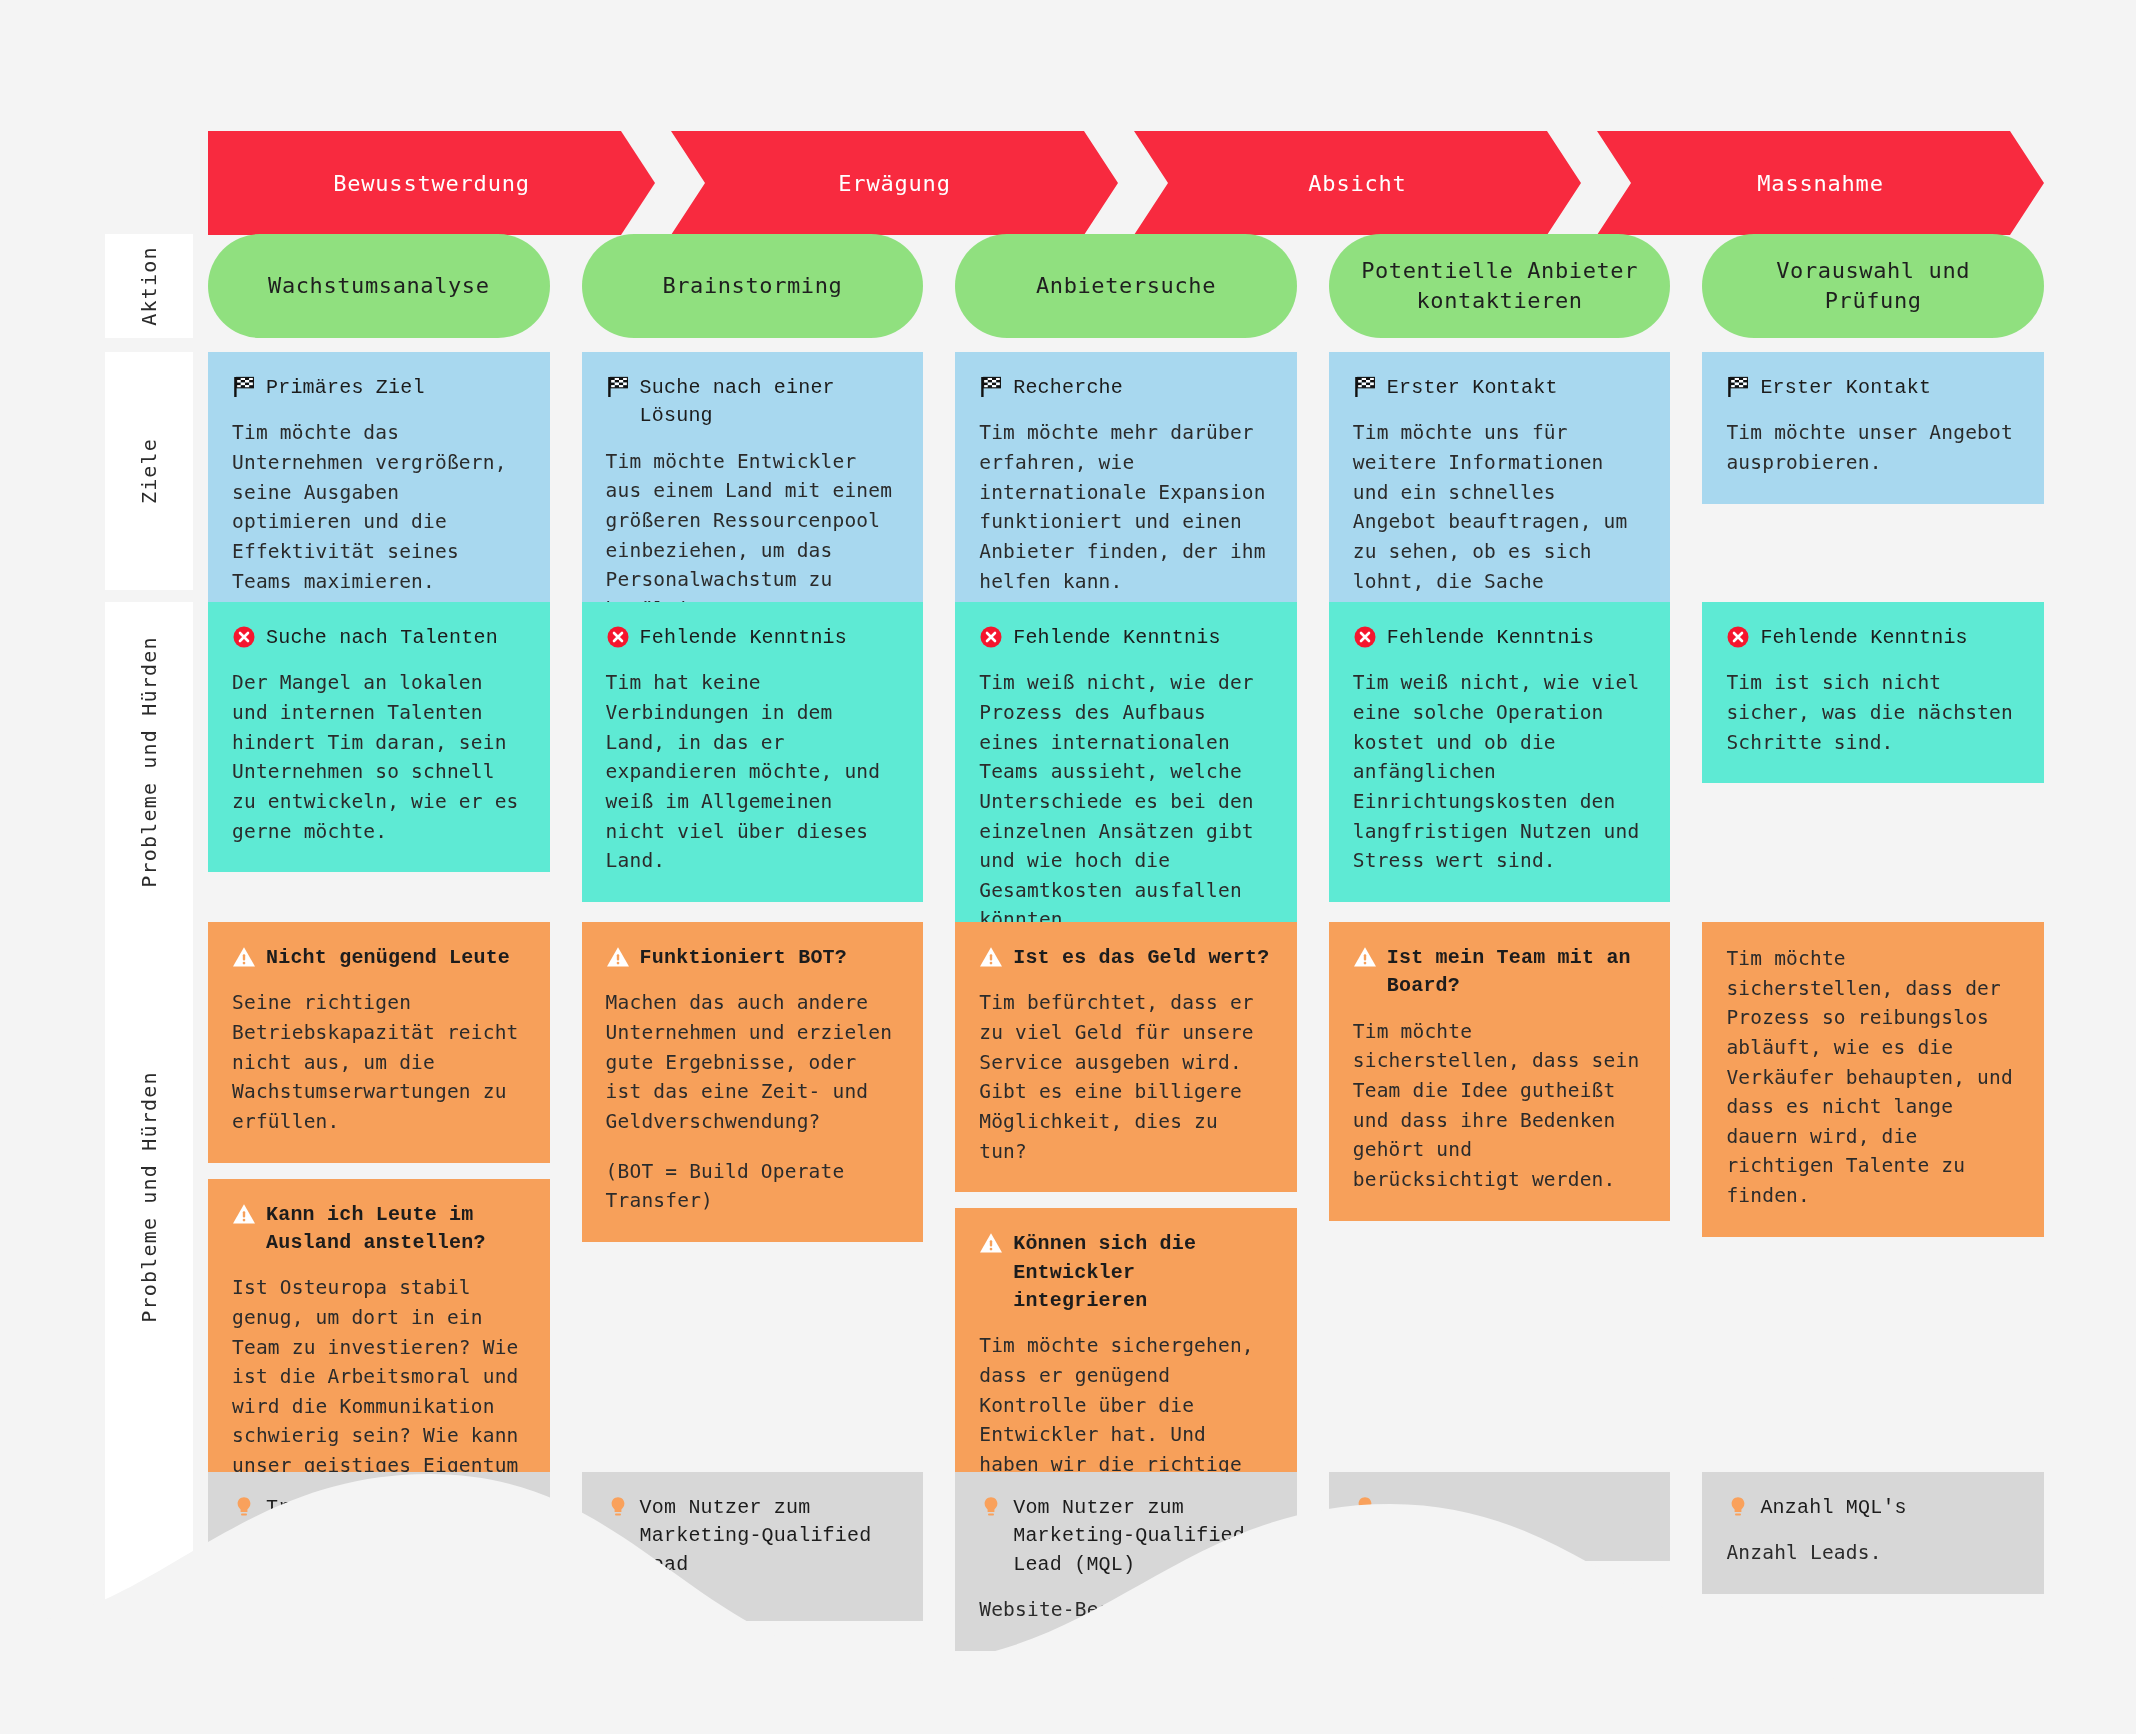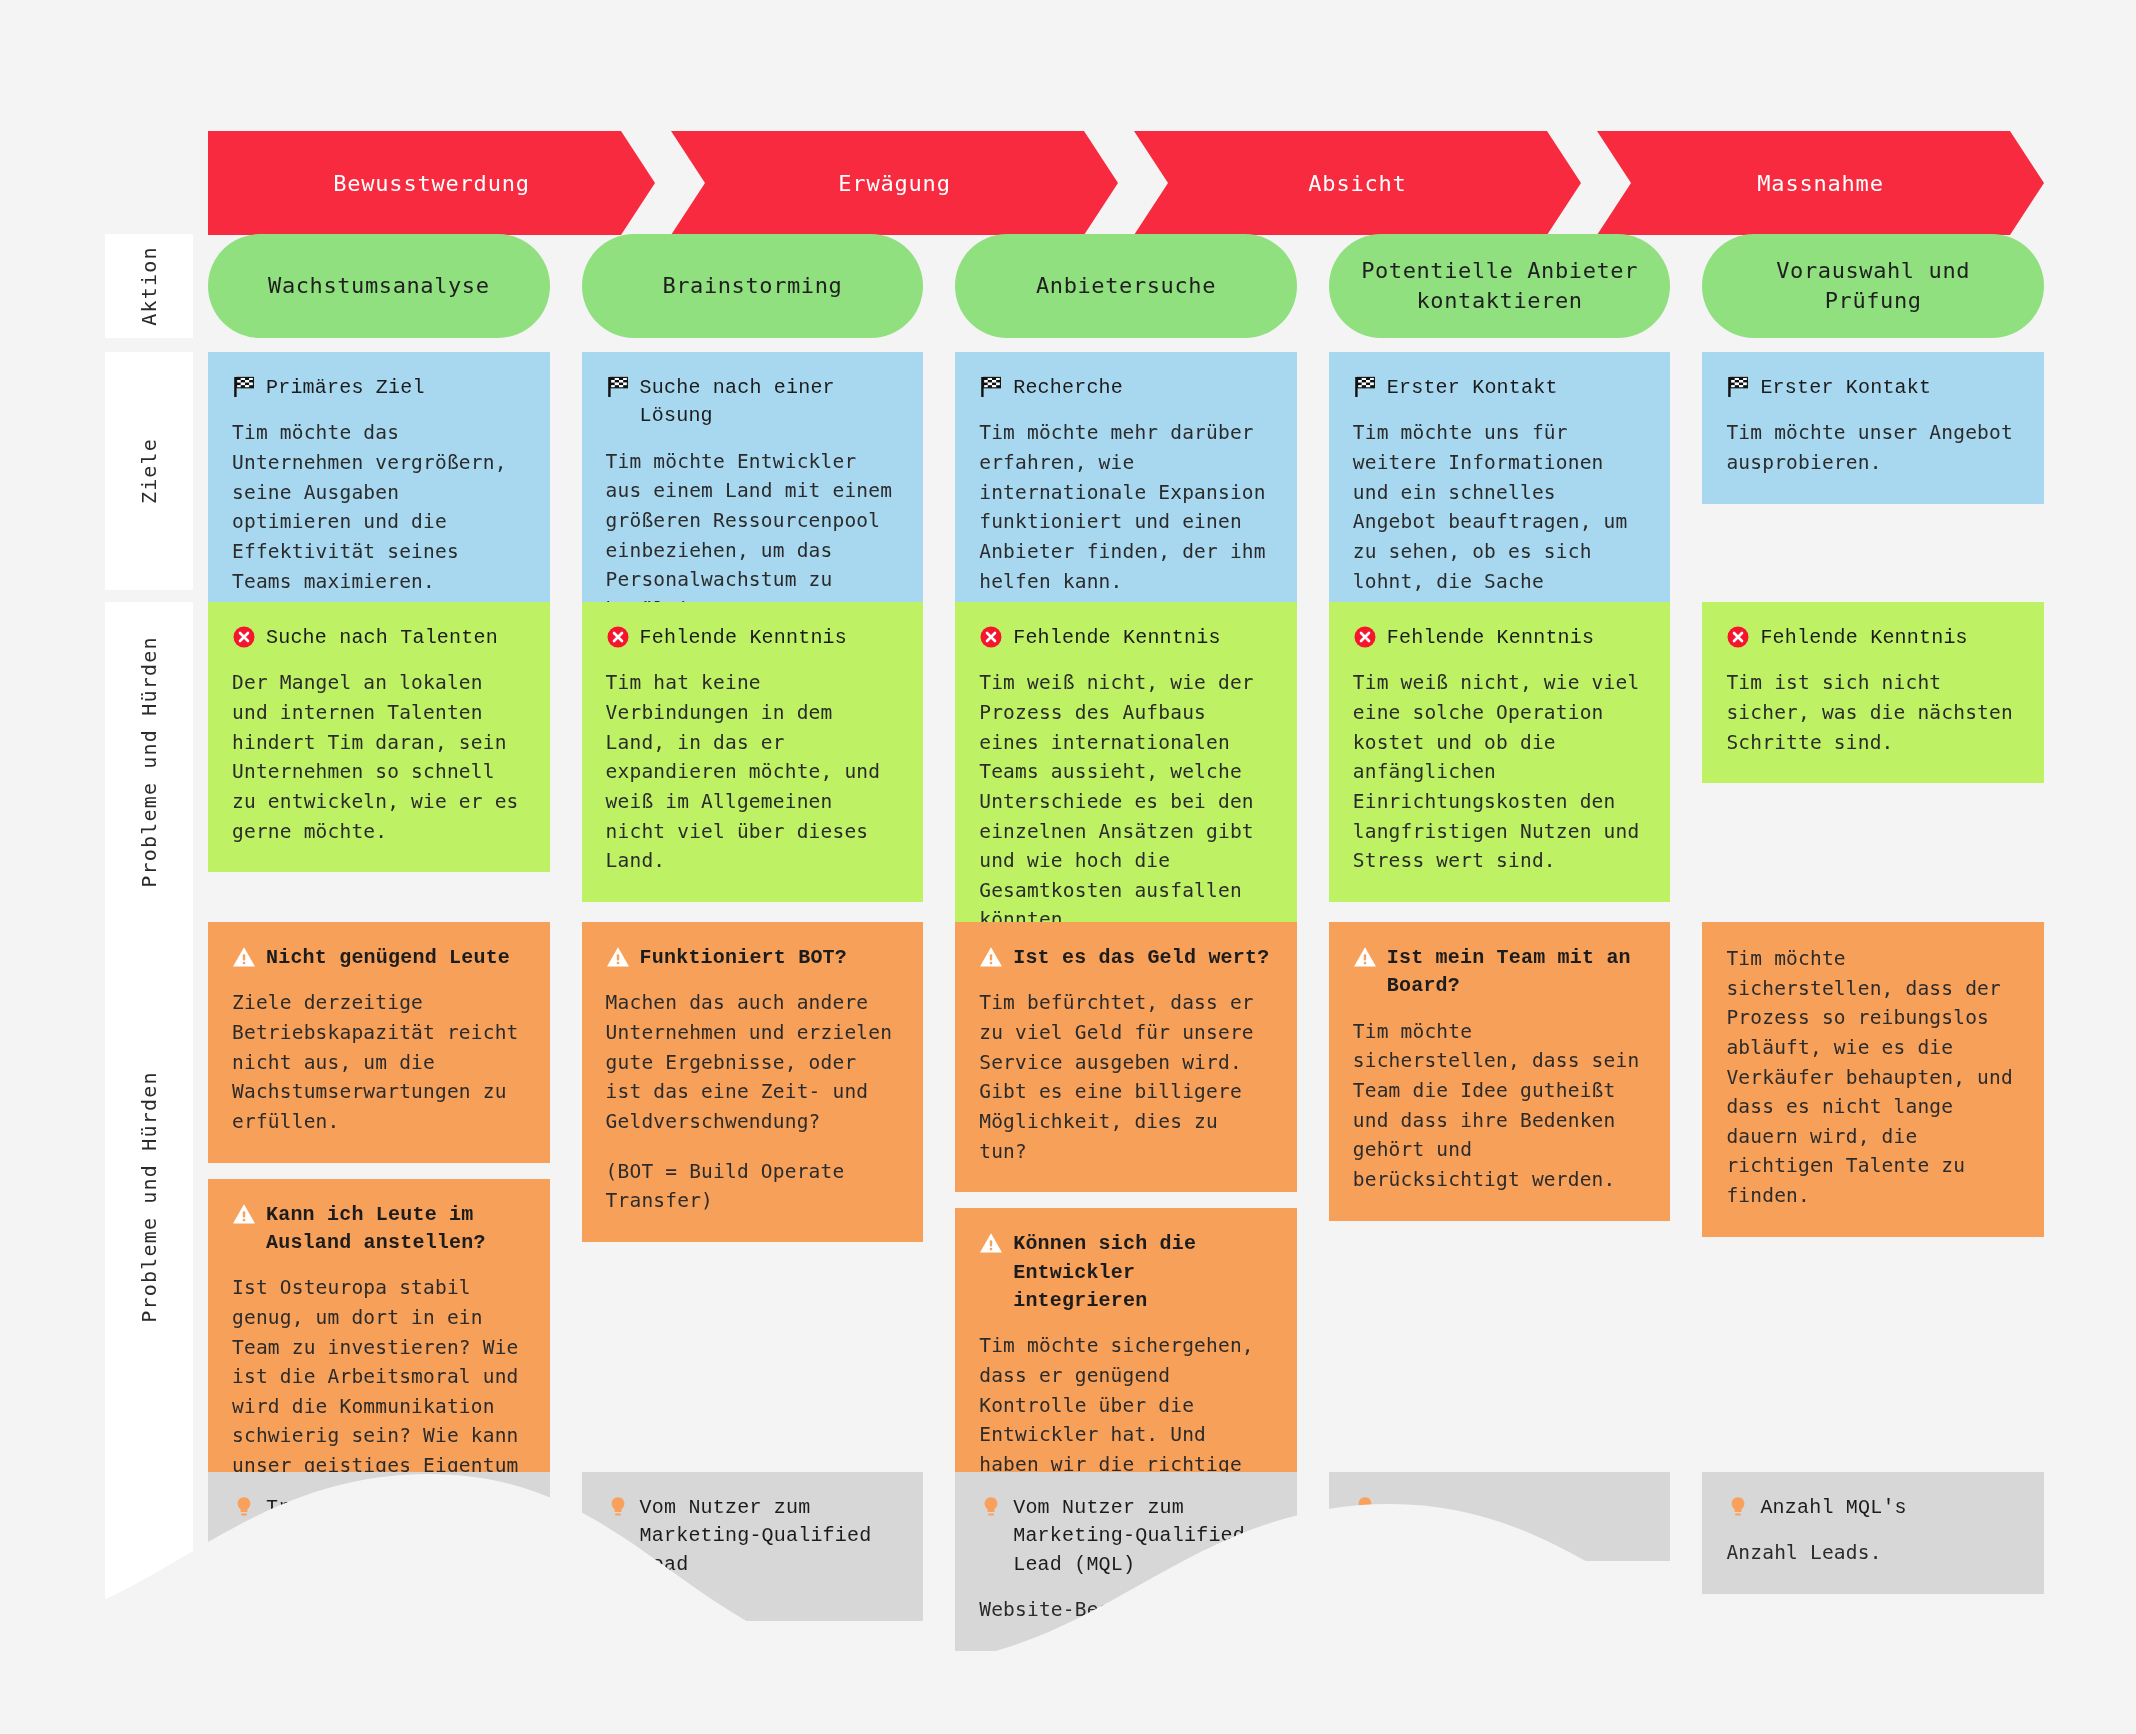--- a/index.html
+++ b/index.html
@@ -101,21 +101,21 @@
   .card {
     padding: 22px 24px 26px 24px;
     box-sizing: border-box;
     margin-bottom: 16px;
     font-size: 19.5px;
     line-height: 1.52;
     color: #2b2b2b;
     letter-spacing: 0.2px;
   }
   .card.blue   { background: #a8d8ef; }
-  .card.white  { background: #bef264; }
+  .card.white  { background: #5eead4; }
   .card.orange { background: #f7a05a; }
   .card.grey   { background: #d7d7d7; }
 
   .card-head {
     display: flex;
     align-items: flex-start;
     gap: 10px;
     margin-bottom: 16px;
     font-family: Liberation Mono, monospace;
   }
@@ -430,21 +430,21 @@
         <div class="col">
           <div class="card orange">
             <div class="card-head">
               <svg class="ico" viewBox="0 0 24 24">
                 <path d="M12 2.2 L23 21.4 L1 21.4 Z" fill="#ffffff"></path>
                 <rect x="10.8" y="9.2" width="2.4" height="6.4" rx="1.1" fill="#f7a05a"></rect>
                 <circle cx="12" cy="18.1" r="1.35" fill="#f7a05a"></circle>
               </svg>
               <div class="ttl">Nicht genügend Leute</div>
             </div>
-            <p>Ziele derzeitige Betriebskapazität reicht nicht aus, um die Wachstumserwartungen zu erfüllen.</p>
+            <p>Seine richtigen Betriebskapazität reicht nicht aus, um die Wachstumserwartungen zu erfüllen.</p>
           </div>
           <div class="card orange">
             <div class="card-head">
               <svg class="ico" viewBox="0 0 24 24">
                 <path d="M12 2.2 L23 21.4 L1 21.4 Z" fill="#ffffff"></path>
                 <rect x="10.8" y="9.2" width="2.4" height="6.4" rx="1.1" fill="#f7a05a"></rect>
                 <circle cx="12" cy="18.1" r="1.35" fill="#f7a05a"></circle>
               </svg>
               <div class="ttl">Kann ich Leute im Ausland anstellen?</div>
             </div>

